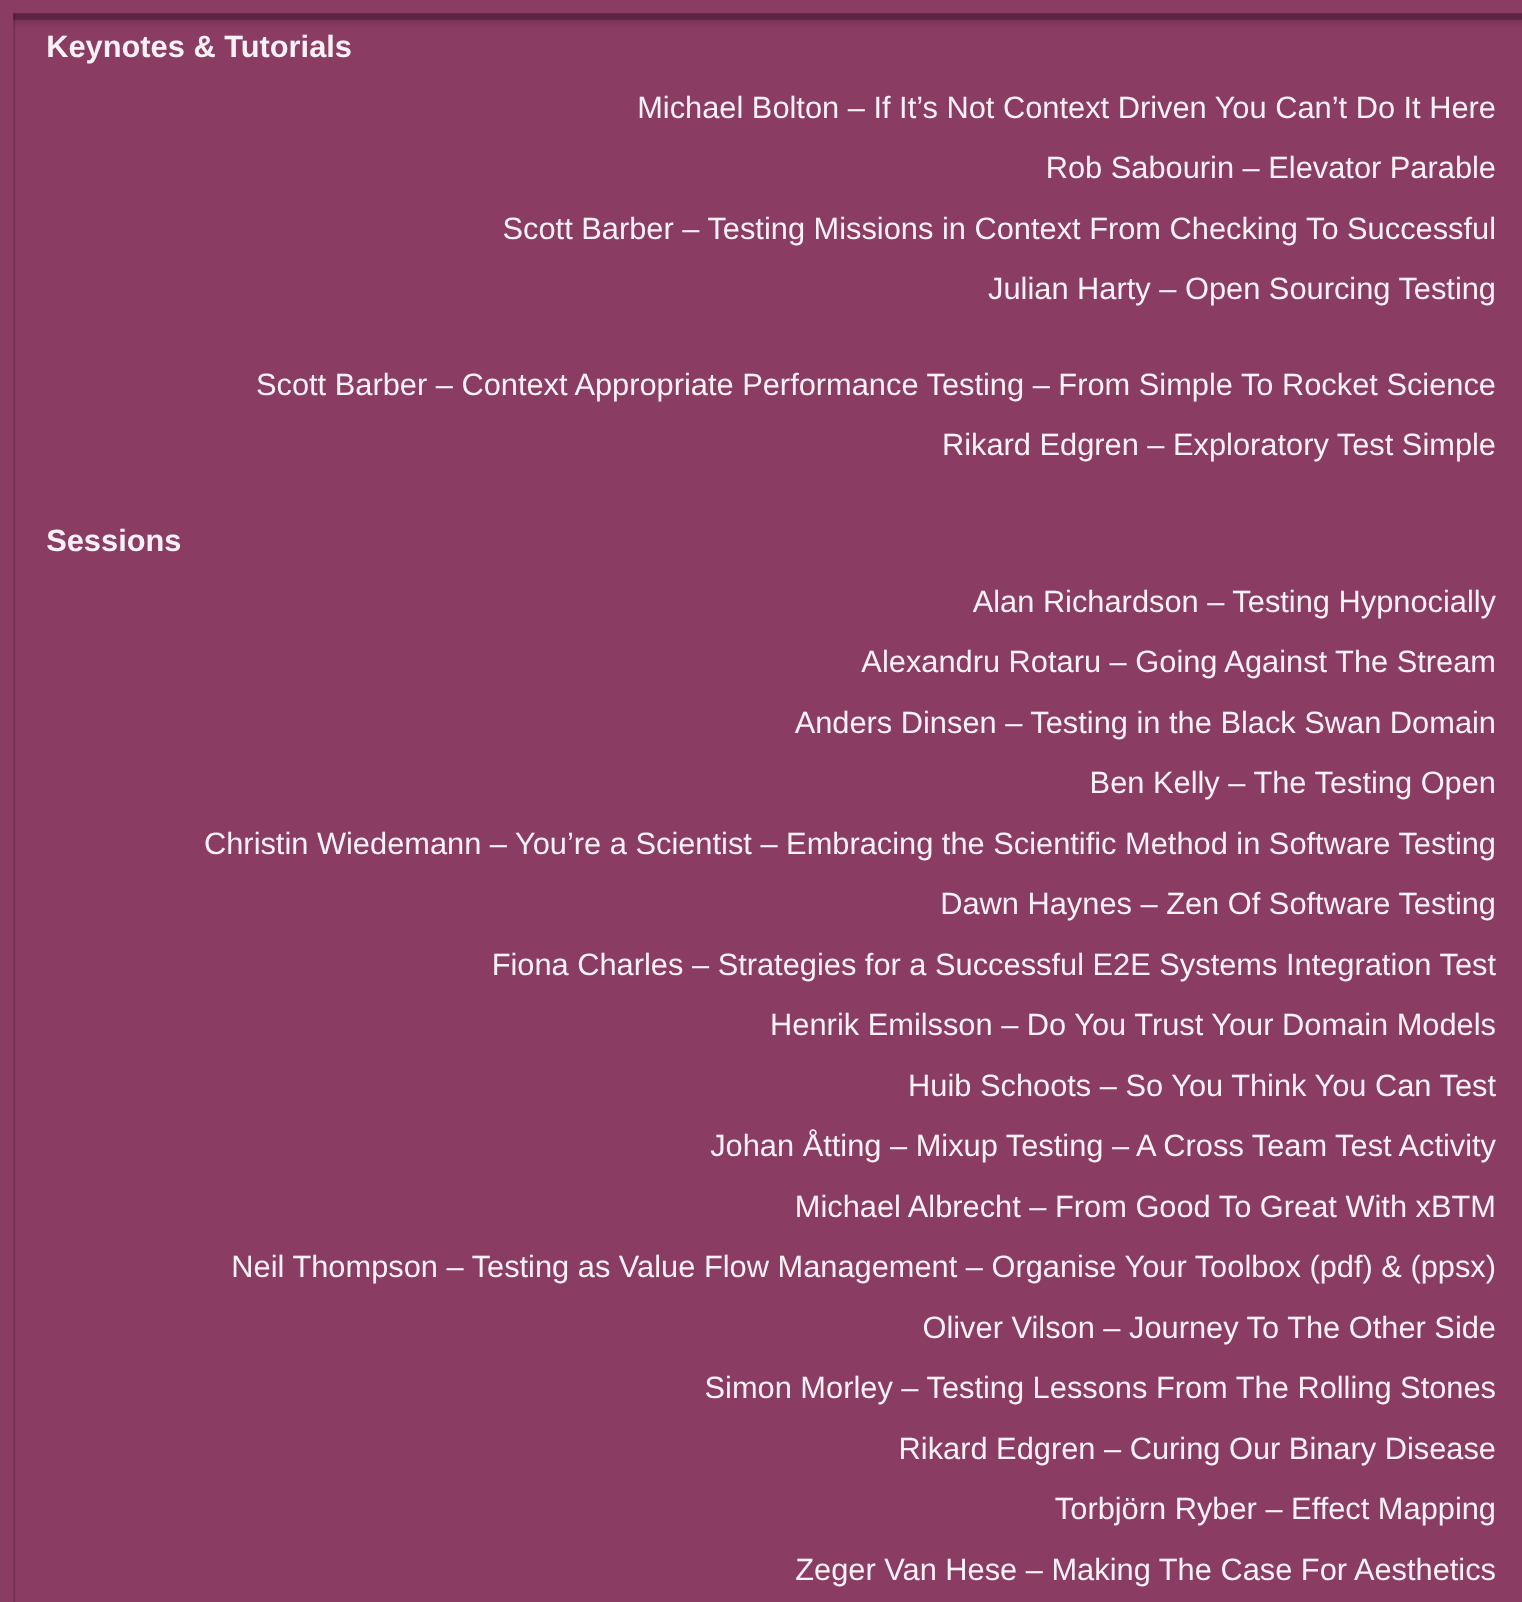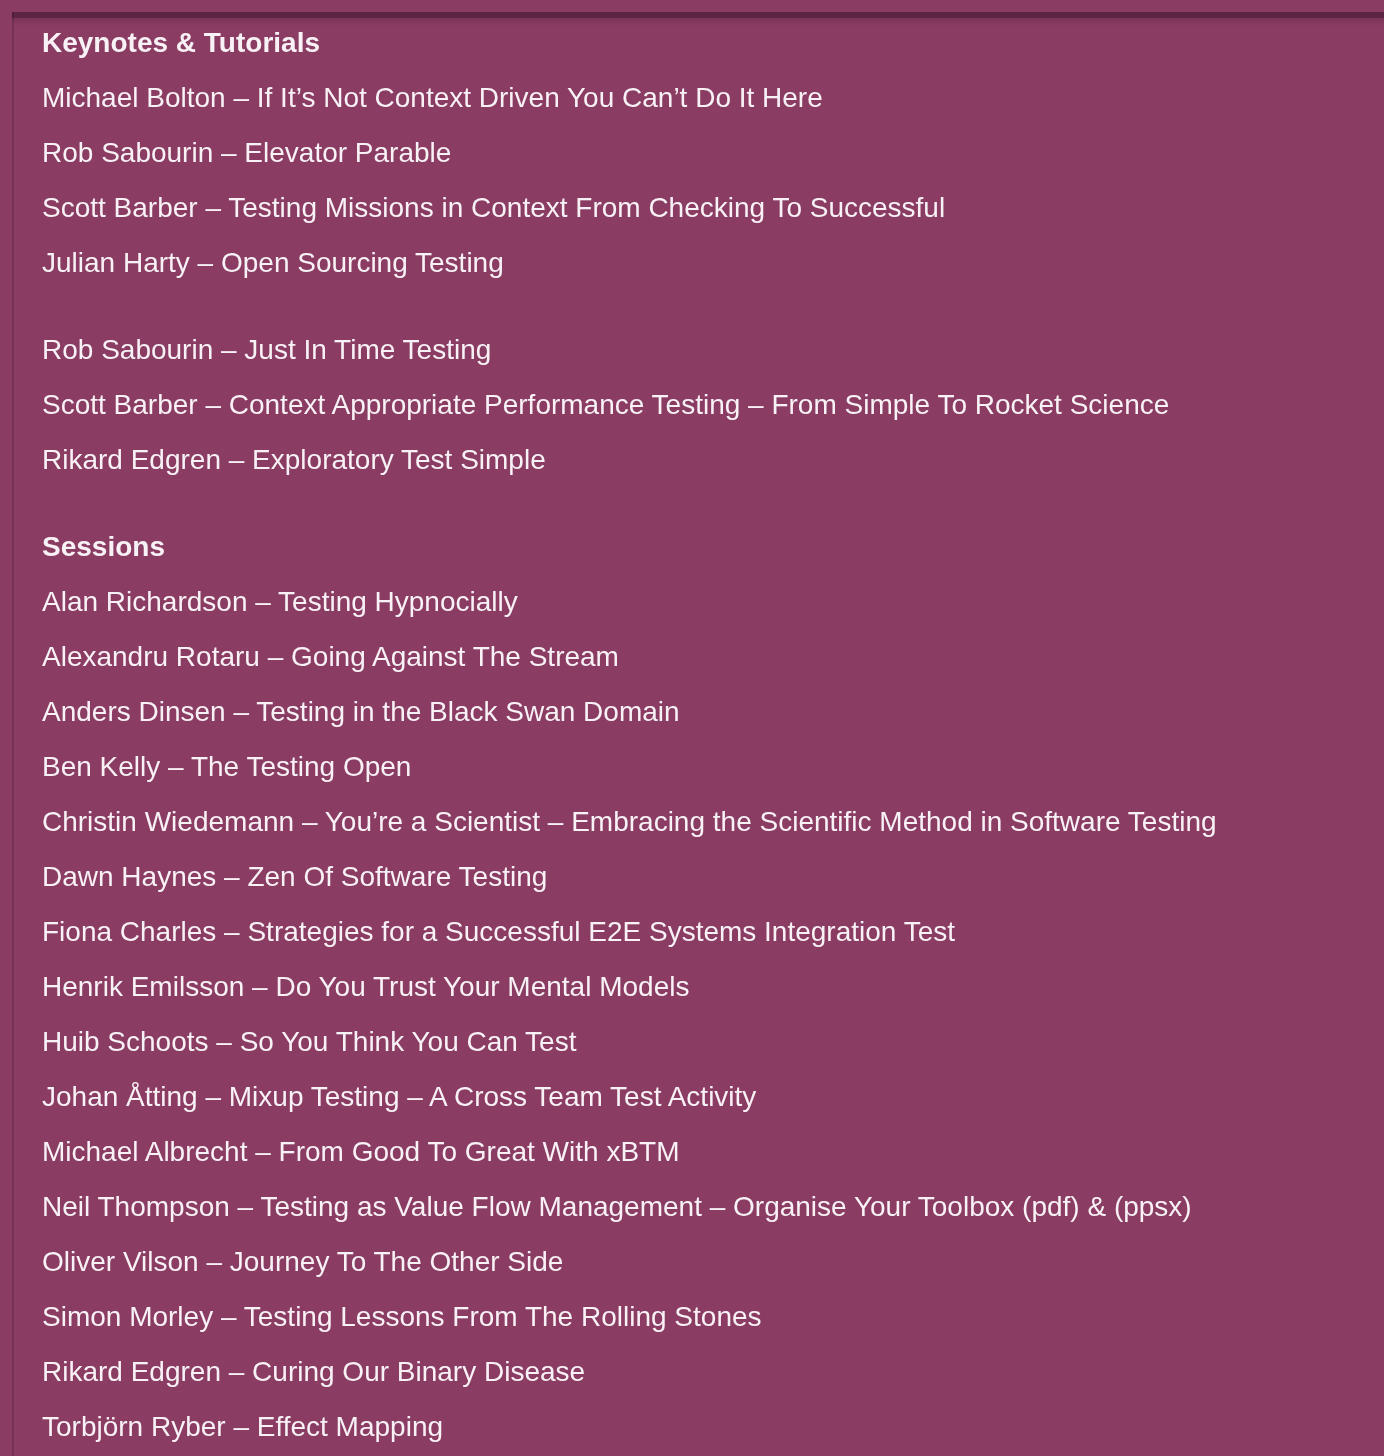--- a/index.html
+++ b/index.html
@@ -47,54 +47,53 @@
     padding: 1px 20px 0 22px;
     z-index: 1;
   }
   .para { margin-bottom: 36px; }
   .para:last-child { margin-bottom: 0; }
   .line {
     display: block;
     white-space: nowrap;
   }
   .heading { font-weight: 700; }
-  .talk { cursor: pointer; }
+  .talk { cursor: pointer; text-align: right; }
 </style>
 </head>
 <body>
 
 <div class="top-edge"></div>
 <div class="left-edge"></div>
 
 <main class="content">
 
   <p class="para">
     <strong class="line heading">Keynotes &amp; Tutorials</strong>
     <span class="line talk">Michael Bolton – If It’s Not Context Driven You Can’t Do It Here</span>
     <span class="line talk">Rob Sabourin – Elevator Parable</span>
     <span class="line talk">Scott Barber – Testing Missions in Context From Checking To Successful</span>
     <span class="line talk">Julian Harty – Open Sourcing Testing</span>
   </p>
 
   <p class="para">
-    <span class="line talk">Rob Sabourin – Just In Time Testing</span>
     <span class="line talk">Scott Barber – Context Appropriate Performance Testing – From Simple To Rocket Science</span>
     <span class="line talk">Rikard Edgren – Exploratory Test Simple</span>
   </p>
 
   <p class="para">
     <strong class="line heading">Sessions</strong>
     <span class="line talk">Alan Richardson – Testing Hypnocially</span>
     <span class="line talk">Alexandru Rotaru – Going Against The Stream</span>
     <span class="line talk">Anders Dinsen – Testing in the Black Swan Domain</span>
     <span class="line talk">Ben Kelly – The Testing Open</span>
     <span class="line talk">Christin Wiedemann – You’re a Scientist – Embracing the Scientific Method in Software Testing</span>
     <span class="line talk">Dawn Haynes – Zen Of Software Testing</span>
     <span class="line talk">Fiona Charles – Strategies for a Successful E2E Systems Integration Test</span>
-    <span class="line talk">Henrik Emilsson – Do You Trust Your Mental Models</span>
+    <span class="line talk">Henrik Emilsson – Do You Trust Your Domain Models</span>
     <span class="line talk">Huib Schoots – So You Think You Can Test</span>
     <span class="line talk">Johan Åtting – Mixup Testing – A Cross Team Test Activity</span>
     <span class="line talk">Michael Albrecht – From Good To Great With xBTM</span>
     <span class="line talk">Neil Thompson – Testing as Value Flow Management – Organise Your Toolbox (pdf) &amp; (ppsx)</span>
     <span class="line talk">Oliver Vilson – Journey To The Other Side</span>
     <span class="line talk">Simon Morley – Testing Lessons From The Rolling Stones</span>
     <span class="line talk">Rikard Edgren – Curing Our Binary Disease</span>
     <span class="line talk">Torbjörn Ryber – Effect Mapping</span>
     <span class="line talk">Zeger Van Hese – Making The Case For Aesthetics</span>
   </p>

